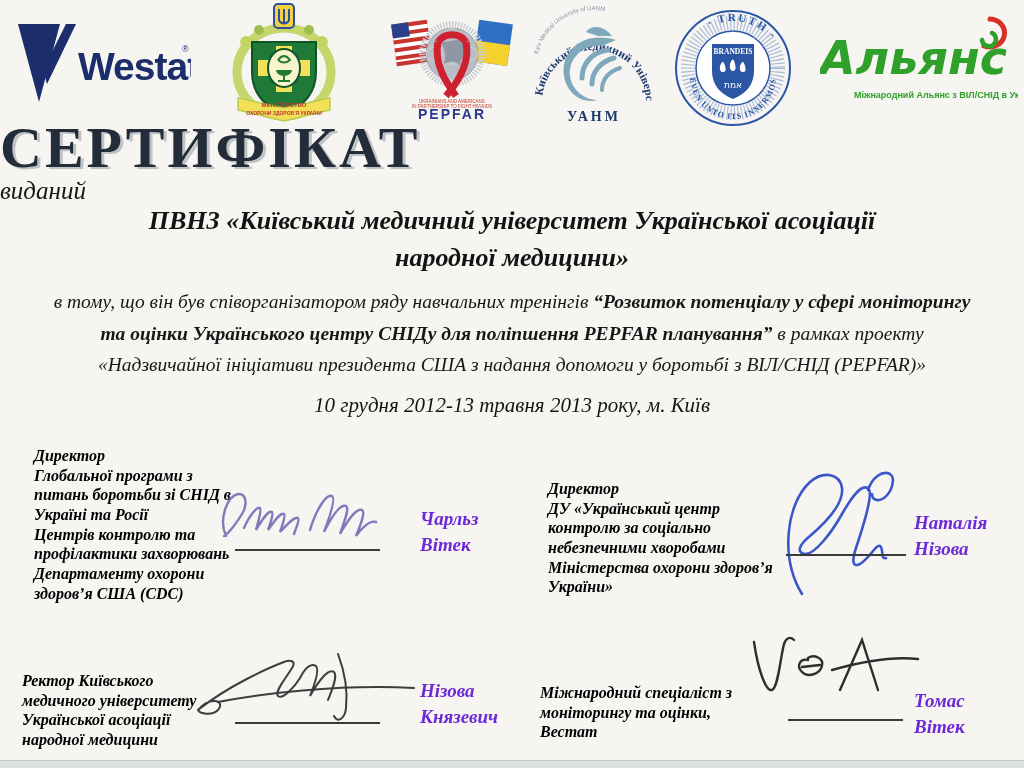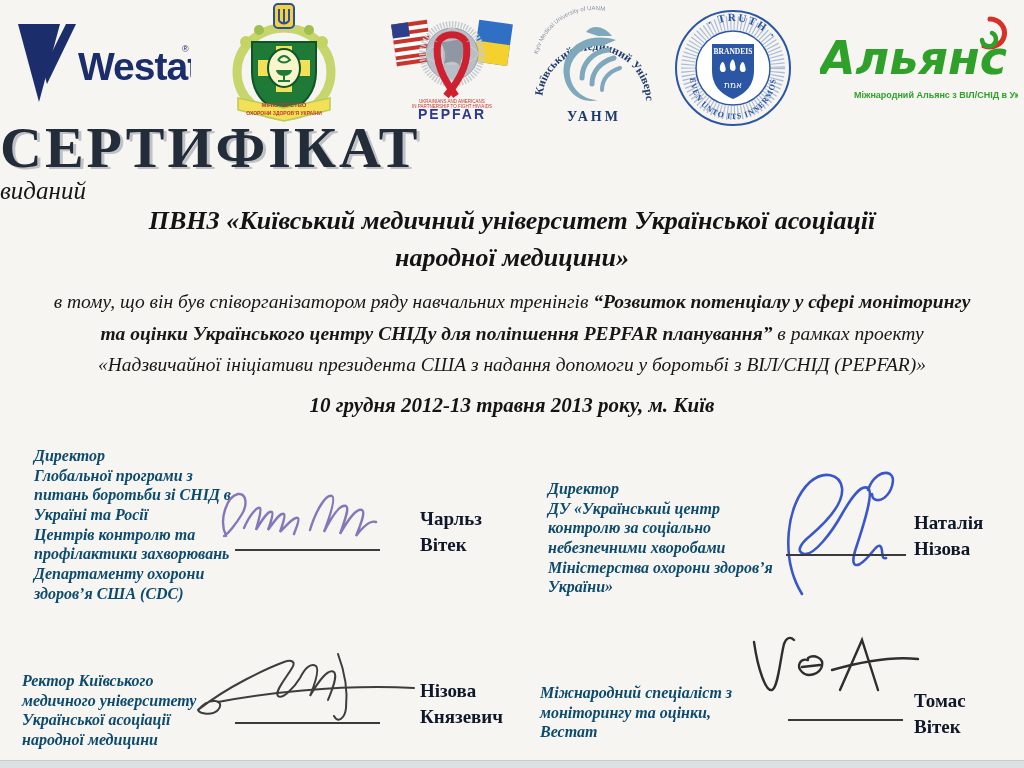--- a/index.html
+++ b/index.html
@@ -32,30 +32,30 @@
     font-size:26px; font-style:italic; font-weight:bold;
     line-height:1.42; white-space:pre-line; color:#131313;
   }
   .body-par{
     top:286px; left:47px; width:930px; text-align:center;
     font-size:19.5px; font-style:italic; line-height:1.62; color:#171717;
   }
   .body-par .quoted{font-weight:bold;}
   .date-line{
     top:393px; width:100%; text-align:center;
-    font-size:21px; font-style:italic; font-weight:bold; color:#141414;
+    font-size:21px; font-style:italic; font-weight:normal; color:#141414;
   }
   
   .role{
     font-size:16px; font-style:italic; font-weight:bold;
-    line-height:1.23; white-space:pre-line; color:#0c4a6e;
+    line-height:1.23; white-space:pre-line; color:#000000;
   }
   .sig-name{
-    font-size:19px; font-weight:bold;
-    line-height:1.35; white-space:pre-line; color:#0f172a;
+    font-size:19px; font-style:italic; font-weight:bold;
+    line-height:1.35; white-space:pre-line; color:#6d28d9;
   }
   .sig-line{border-bottom:2px solid #3a3a3a; height:0;}
   .sig-svg{position:absolute; overflow:visible;}
   .r1{left:34px; top:446px; width:220px;}
   .s1{left:212px; top:482px; width:175px; height:78px;}
   .l1{left:235px; top:549px; width:145px;}
   .n1{left:420px; top:506px;}
   .r2{left:548px; top:479px; width:275px;}
   .s2{left:752px; top:462px; width:165px; height:140px;}
   .l2{left:786px; top:554px; width:120px;}

